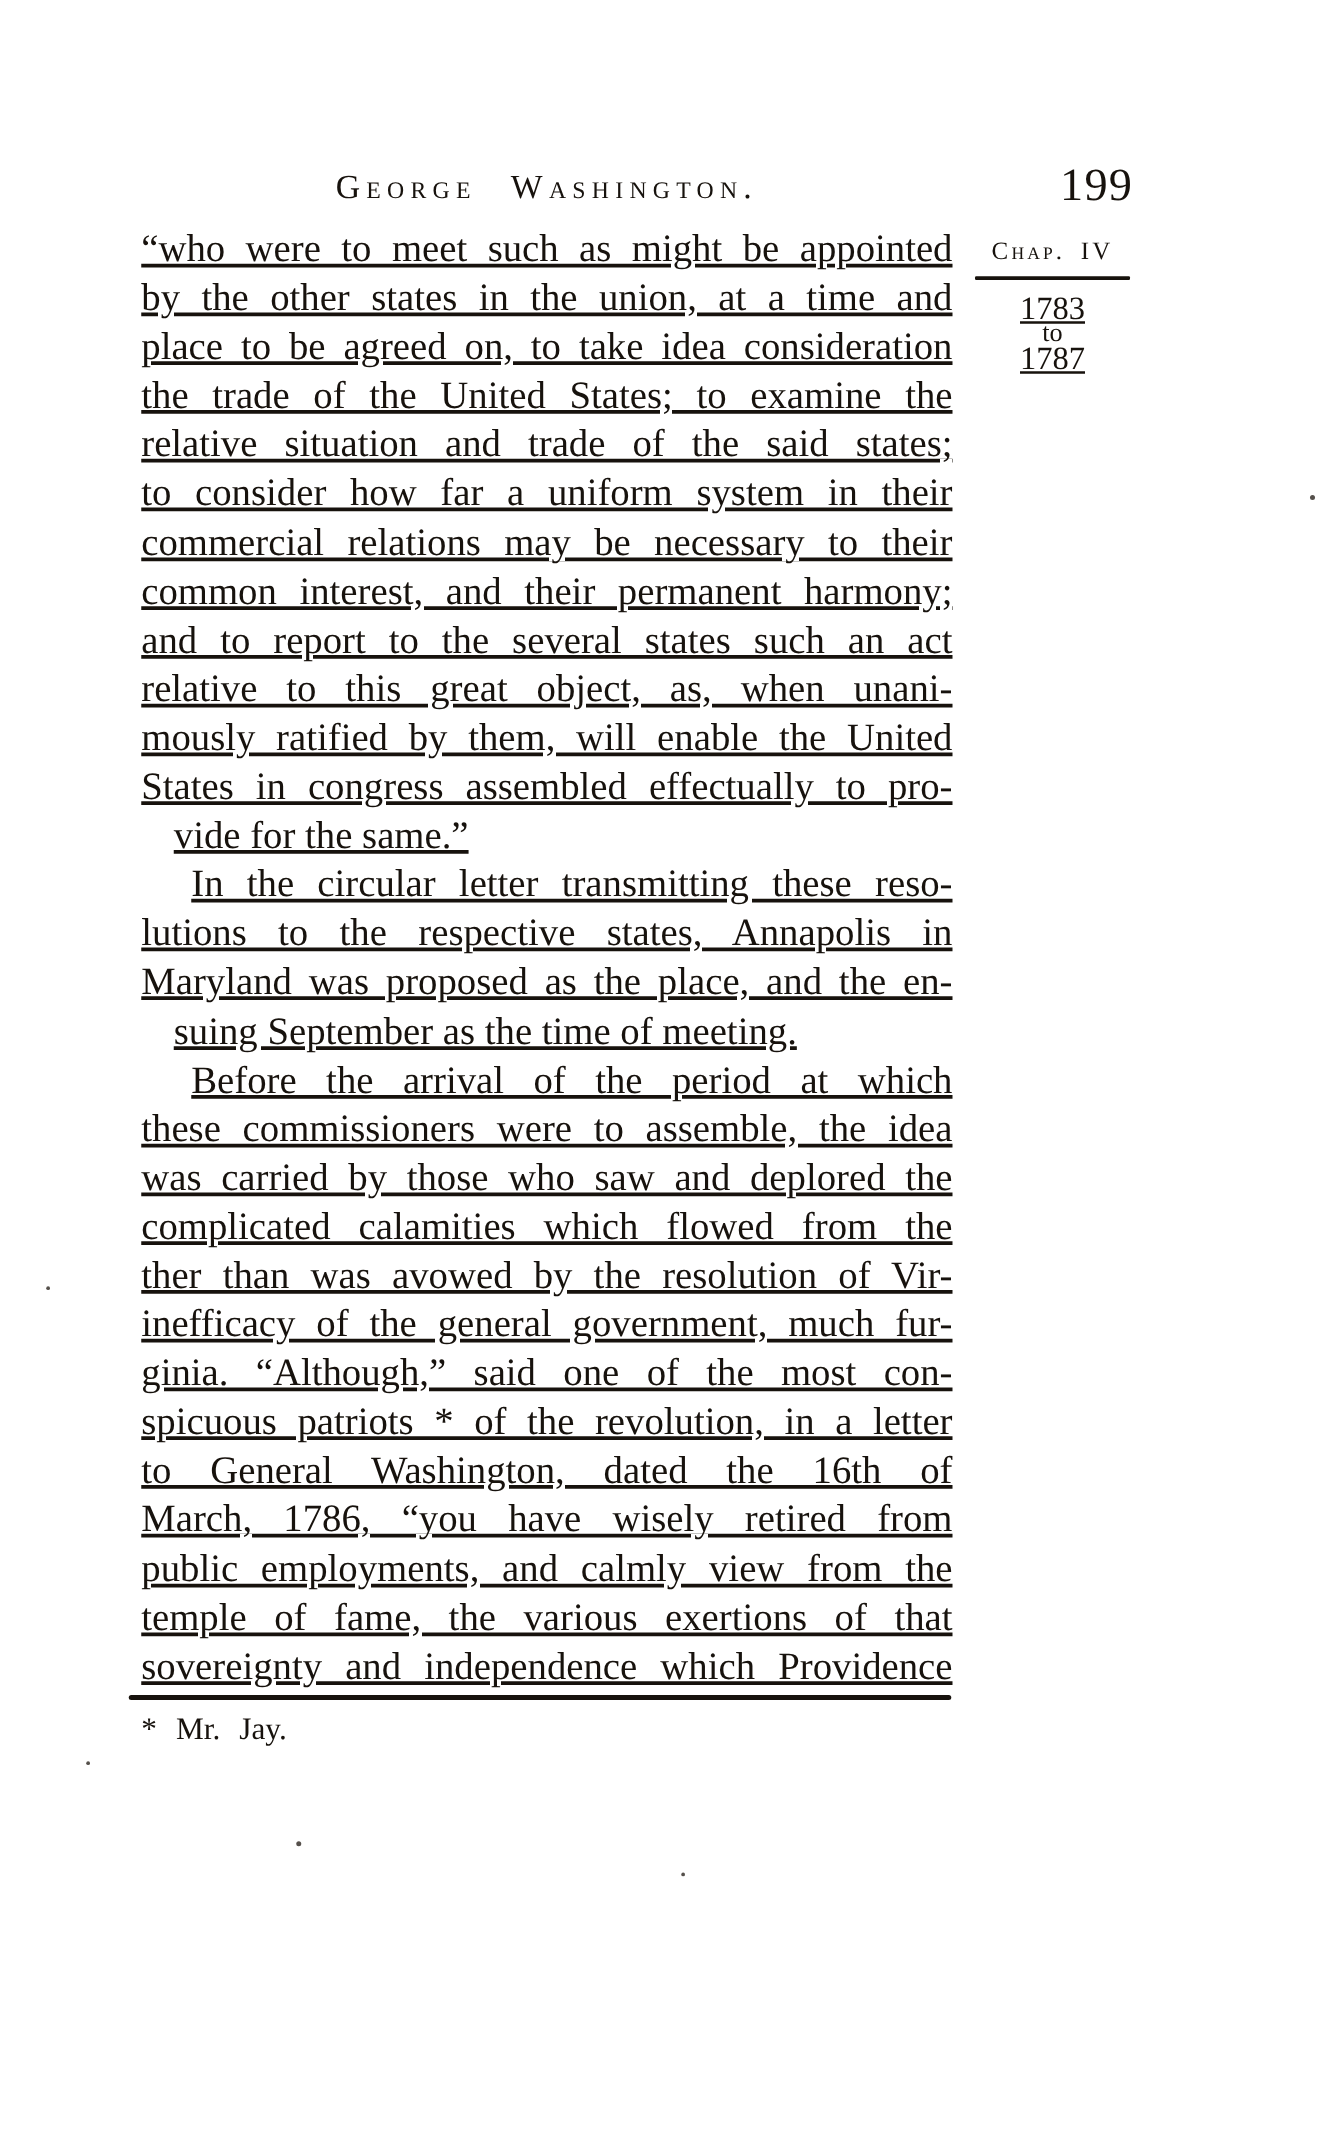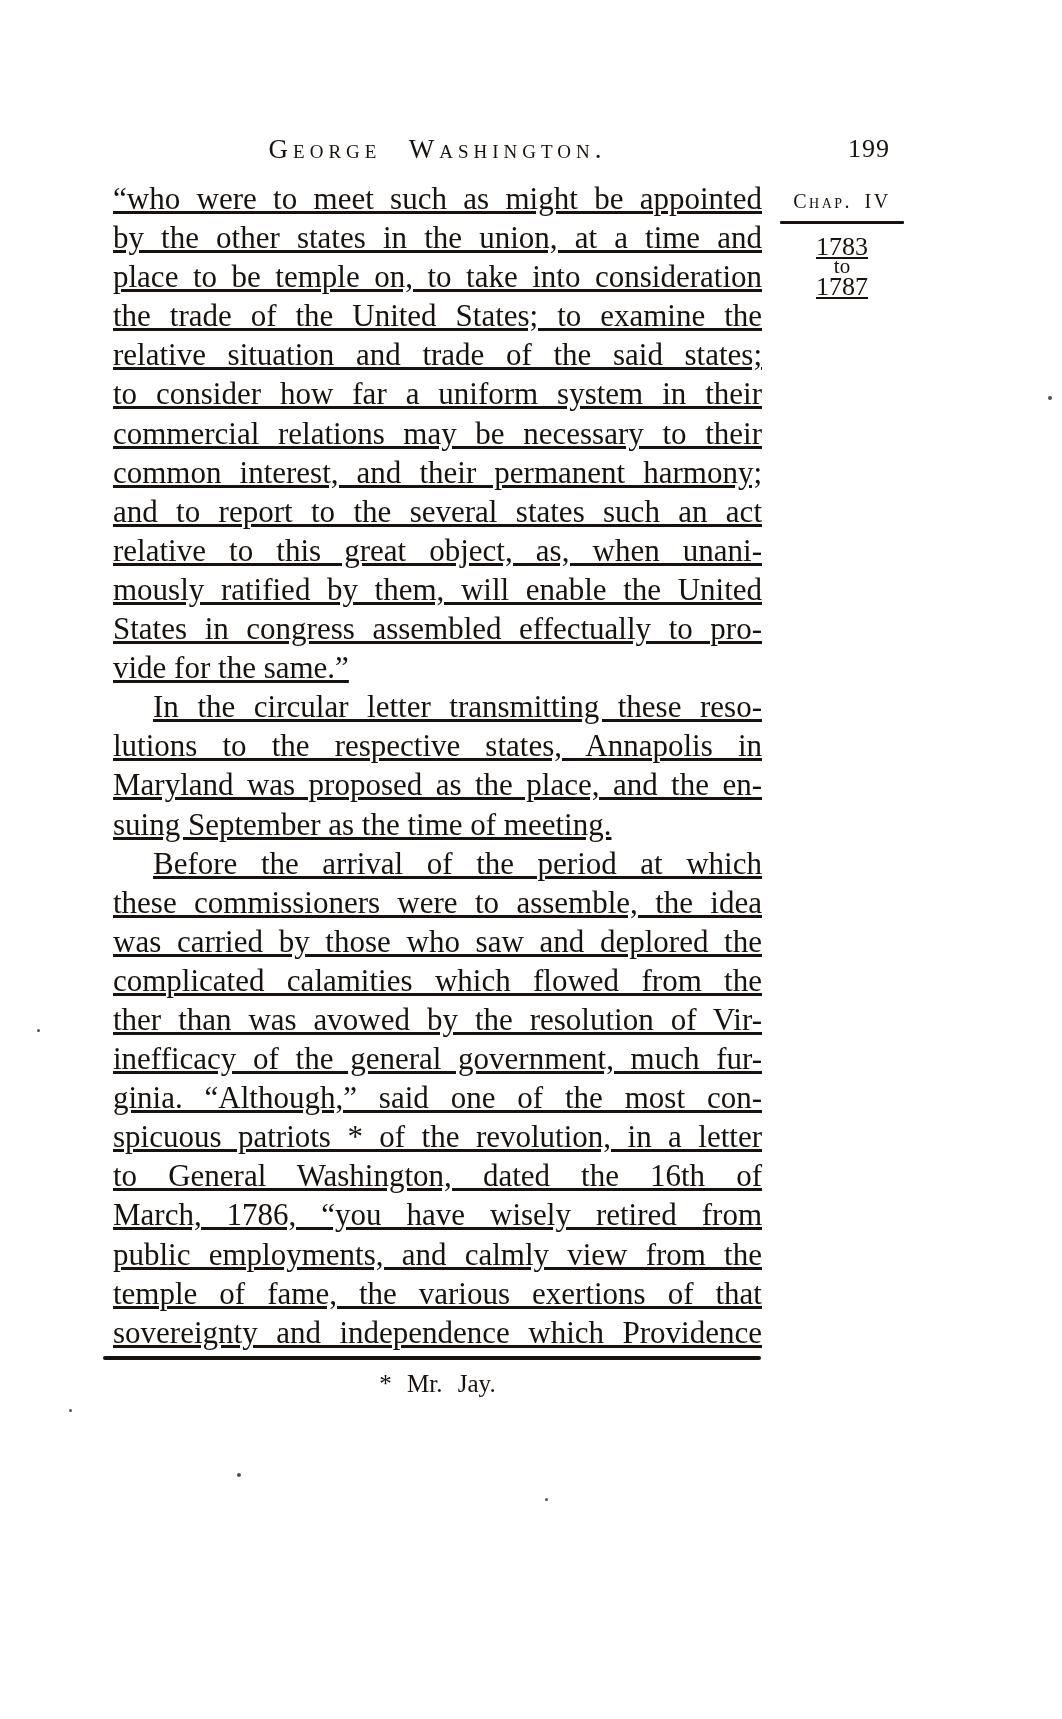--- a/index.html
+++ b/index.html
@@ -14,33 +14,33 @@
   
   .running-head{
     position:absolute;left:113px;top:134px;width:649px;
     text-align:center;
     font-variant:small-caps;
     font-size:27px;line-height:30px;
     letter-spacing:5px;word-spacing:16px;
   }
   .page-number{
     position:absolute;left:848px;top:131px;width:110px;
-    font-size:26px;line-height:36px;letter-spacing:1px;
+    font-size:37px;line-height:36px;letter-spacing:1px;
   }
   
   .body-text{
     position:absolute;left:113px;top:179px;width:649px;
     font-size:31px;line-height:39.1px;
   }
   .line{
     text-align:justify;
     text-align-last:justify;
     text-decoration:underline;
   }
-  .line.last{ text-align-last:left; }
+  .line.last{ text-align-last:left;margin-left:26px; }
   .line.indent{ text-indent:40px; }
   
   .sidenote{
     position:absolute;left:780px;top:190px;width:124px;
     text-align:center;
   }
   .chapter{
     font-variant:small-caps;
     font-size:20px;line-height:22px;
     letter-spacing:2.5px;word-spacing:5px;
@@ -52,21 +52,21 @@
   .year{ font-size:26px;line-height:27px;text-decoration:underline; }
   .year.start{ margin-top:9px; }
   .to{ font-size:21px;line-height:13px; }
   
   .footnote-rule{
     position:absolute;left:103px;top:1356px;width:658px;height:4px;
     background:#17120d;border-radius:2px;
   }
   .footnote{
     position:absolute;left:113px;top:1369px;width:649px;
-    text-align:center;font-size:25px;line-height:30px;
+    font-size:25px;line-height:30px;
     word-spacing:9px;
   }
   
   .bottom-bar{
     position:absolute;left:-10px;top:1656px;width:1100px;height:60px;
     background:#000;
     transform:rotate(1.03deg);transform-origin:0 0;
   }
   .bar-curl{
     position:absolute;left:1000px;top:1667px;width:62px;height:14px;
@@ -92,21 +92,21 @@
     <div class="chapter">Chap. IV</div>
     <div class="side-rule"></div>
     <div class="year start">1783</div>
     <div class="to">to</div>
     <div class="year">1787</div>
   </div>
 
   <div class="body-text">
       <div class="line">“who were to meet such as might be appointed</div>
       <div class="line">by the other states in the union, at a time and</div>
-      <div class="line">place to be temple on, to take into consideration</div>
+      <div class="line">place to be agreed on, to take idea consideration</div>
       <div class="line">the trade of the United States; to examine the</div>
       <div class="line">relative situation and trade of the said states;</div>
       <div class="line">to consider how far a uniform system in their</div>
       <div class="line">commercial relations may be necessary to their</div>
       <div class="line">common interest, and their permanent harmony;</div>
       <div class="line">and to report to the several states such an act</div>
       <div class="line">relative to this great object, as, when unani-</div>
       <div class="line">mously ratified by them, will enable the United</div>
       <div class="line">States in congress assembled effectually to pro-</div>
       <div class="line last">vide for the same.”</div>

